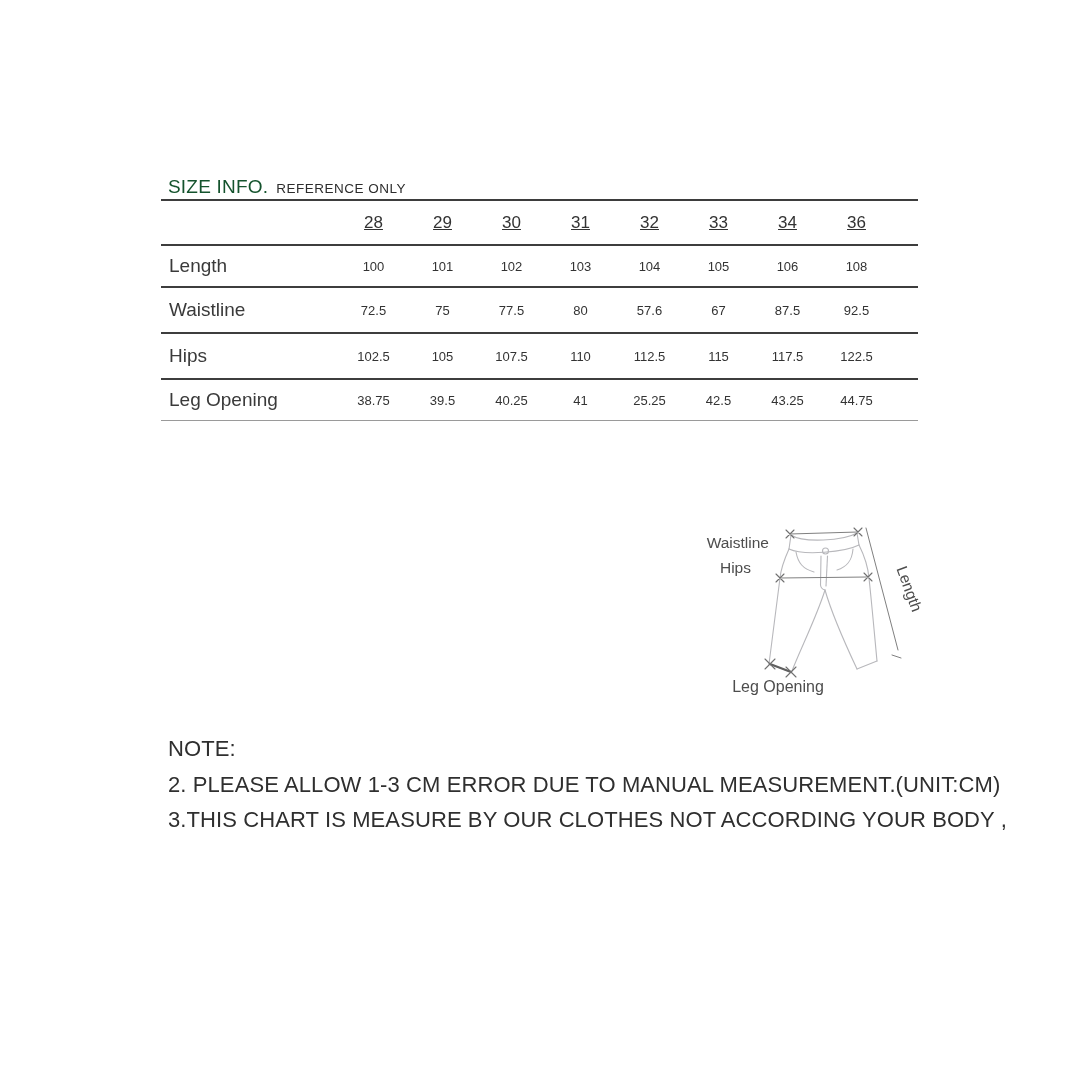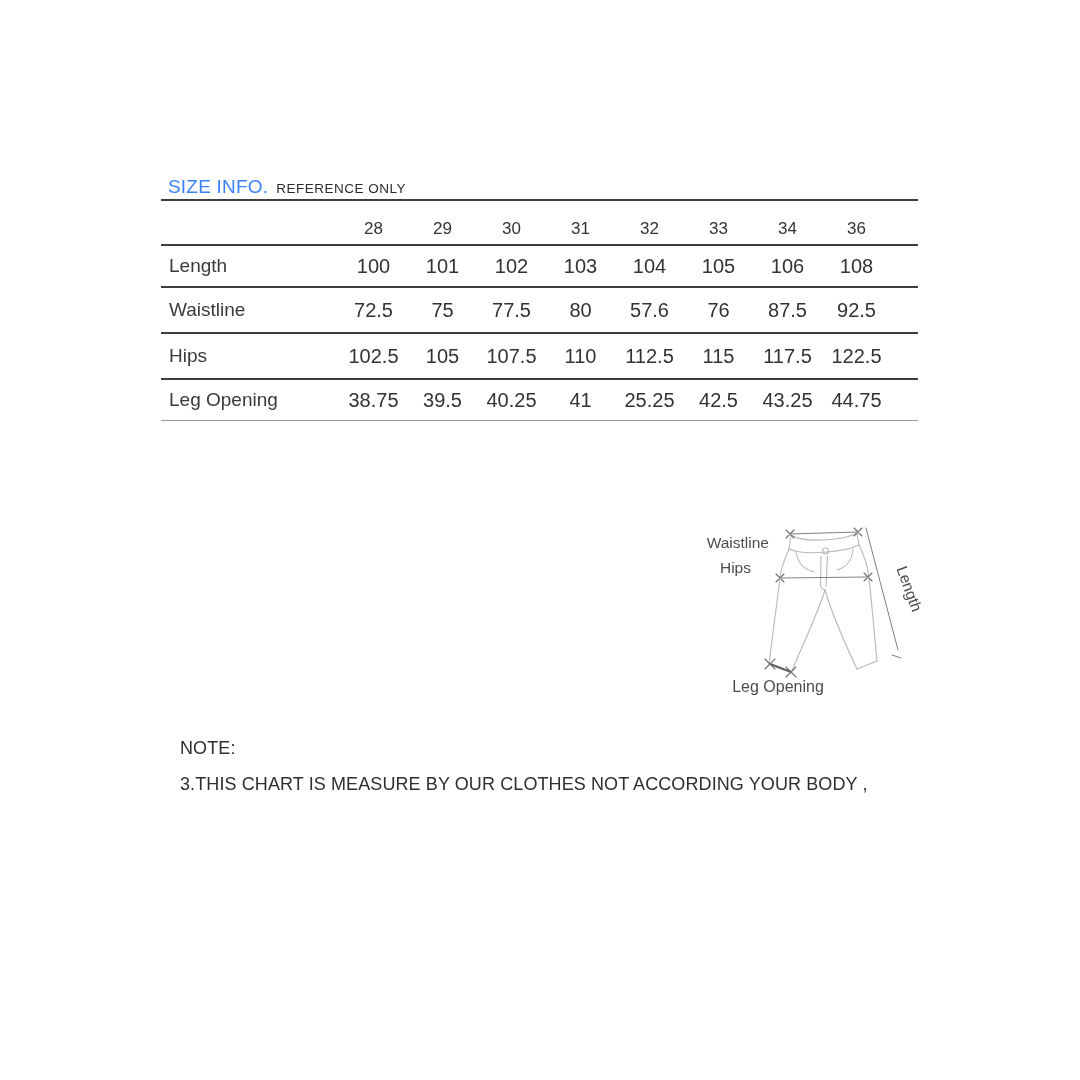--- a/index.html
+++ b/index.html
@@ -2,49 +2,49 @@
 <html><head>
 <meta charset="utf-8">
 <style>
   html,body{margin:0;padding:0;background:#fff;}
   .sheet{
     position:relative;width:1080px;height:1080px;background:#ffffff;
     font-family:"Liberation Sans",sans-serif;color:#303030;overflow:hidden;
   }
   
   .title-row{position:absolute;left:168px;top:176px;display:flex;align-items:baseline;gap:8px;}
-  .title-main{font-size:19px;color:#3b82f6;letter-spacing:.2px;}
+  .title-main{font-size:19px;color:#14532d;letter-spacing:.2px;}
   .title-sub{font-size:13.5px;color:#2d2d2d;letter-spacing:.5px;text-align:center;}
   
   .size-table{position:absolute;left:161px;top:199px;width:757px;height:224px;}
   .rule{position:absolute;left:0;width:757px;background:#3d3d3d;height:2px;}
   .rule.r0{top:0;}
   .rule.r1{top:45px;}
   .rule.r2{top:87px;}
   .rule.r3{top:133px;}
   .rule.r4{top:179px;}
   .rule.r5{top:221px;height:1px;background:#9a9a9a;}
   .trow{
     position:absolute;left:0;width:757px;
     display:grid;grid-template-columns:178px repeat(8,69px) 1fr;
     align-items:center;
   }
-  .trow.header{top:8px;height:43px;}
+  .trow.header{top:2px;height:43px;text-decoration:underline;}
   .trow.row1{top:47px;height:40px;}
   .trow.row2{top:89px;height:44px;}
   .trow.row3{top:135px;height:44px;}
   .trow.row4{top:181px;height:40px;}
-  .tcell{ text-align:center;font-size:20px;color:#333;}
+  .tcell{ text-align:center;font-size:13px;color:#333;}
   .trow.header .tcell{font-size:17px;color:#333;}
   .tlabel{text-align:left;padding-left:8px;font-size:19px;color:#3a3a3a;}
   
   .pants-svg{position:absolute;left:690px;top:505px;}
   .pants-svg text{font-family:"Liberation Sans",sans-serif;fill:#4d4d4d;}
   
-  .notes{position:absolute;left:180px;top:731px;width:780px;font-size:18px;color:#2f2f2f;}
+  .notes{position:absolute;left:168px;top:731px;width:780px;font-size:22px;color:#2f2f2f;}
   .notes .nline{line-height:35.5px;white-space:nowrap;letter-spacing:.1px;}
   .notes .indent{padding-left:24px;}
 </style>
 </head>
 <body>
 
 <div class="sheet">
 
   <div class="title-row">
     <span class="title-main">SIZE INFO.</span>
@@ -85,21 +85,21 @@
       <div class="tcell"></div>
     </div>
 
     <div class="trow row2">
       <div class="tlabel">Waistline</div>
       <div class="tcell">72.5</div>
       <div class="tcell">75</div>
       <div class="tcell">77.5</div>
       <div class="tcell">80</div>
       <div class="tcell">57.6</div>
-      <div class="tcell">76</div>
+      <div class="tcell">67</div>
       <div class="tcell">87.5</div>
       <div class="tcell">92.5</div>
       <div class="tcell"></div>
     </div>
 
     <div class="trow row3">
       <div class="tlabel">Hips</div>
       <div class="tcell">102.5</div>
       <div class="tcell">105</div>
       <div class="tcell">107.5</div>
@@ -162,16 +162,17 @@
     </g>
 
     <text x="769" y="548" text-anchor="end" font-size="15.5">Waistline</text>
     <text x="751" y="573" text-anchor="end" font-size="15.5">Hips</text>
     <text x="909" y="594" text-anchor="middle" font-size="15.5" transform="rotate(70 909 589)">Length</text>
     <text x="778" y="692" text-anchor="middle" font-size="16">Leg Opening</text>
   </svg>
 
   <div class="notes">
     <div class="nline">NOTE:</div>
+    <div class="nline">2. PLEASE ALLOW 1-3 CM ERROR DUE TO MANUAL MEASUREMENT.(UNIT:CM)</div>
     <div class="nline">3.THIS CHART IS MEASURE BY OUR CLOTHES NOT ACCORDING YOUR BODY ,</div>
   </div>
 
 </div>
 
 </body></html>

